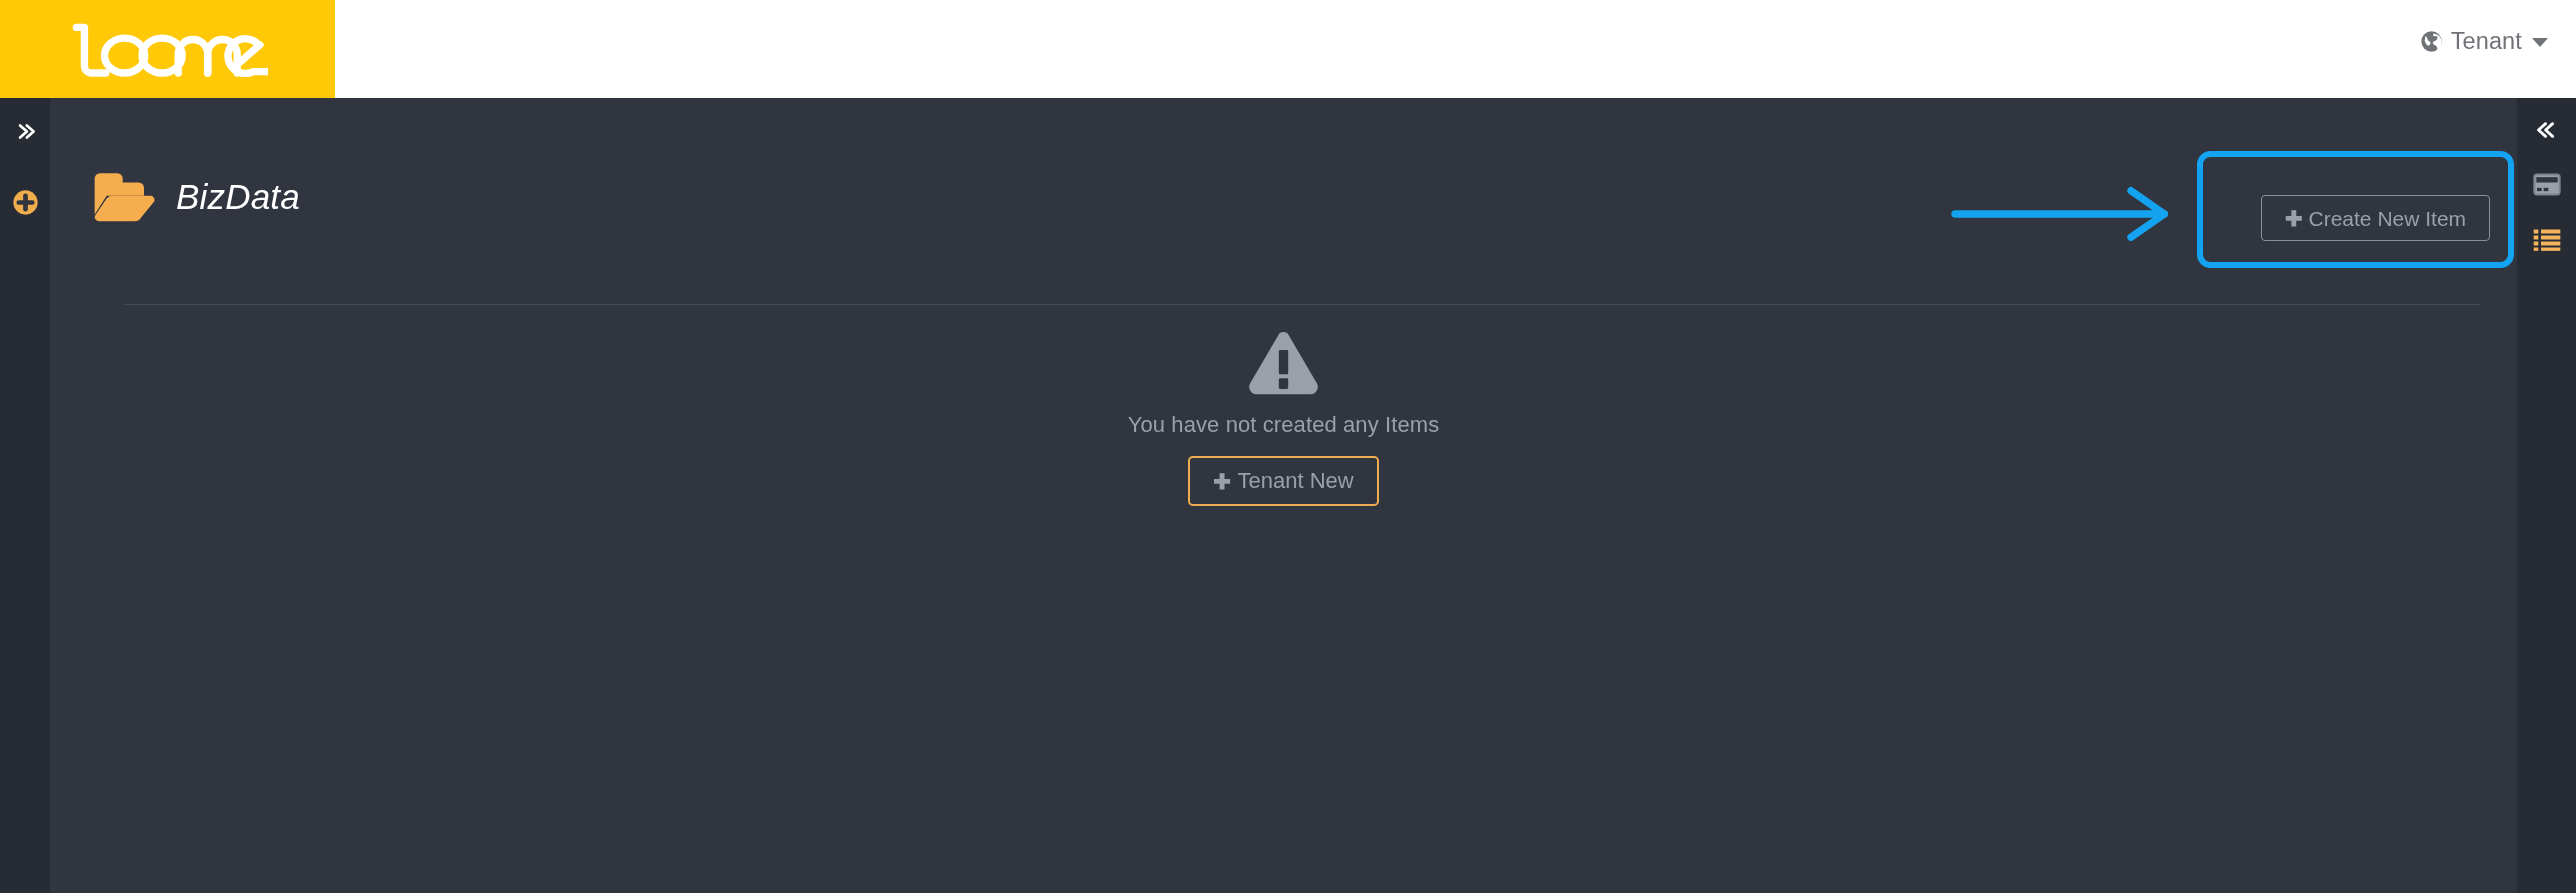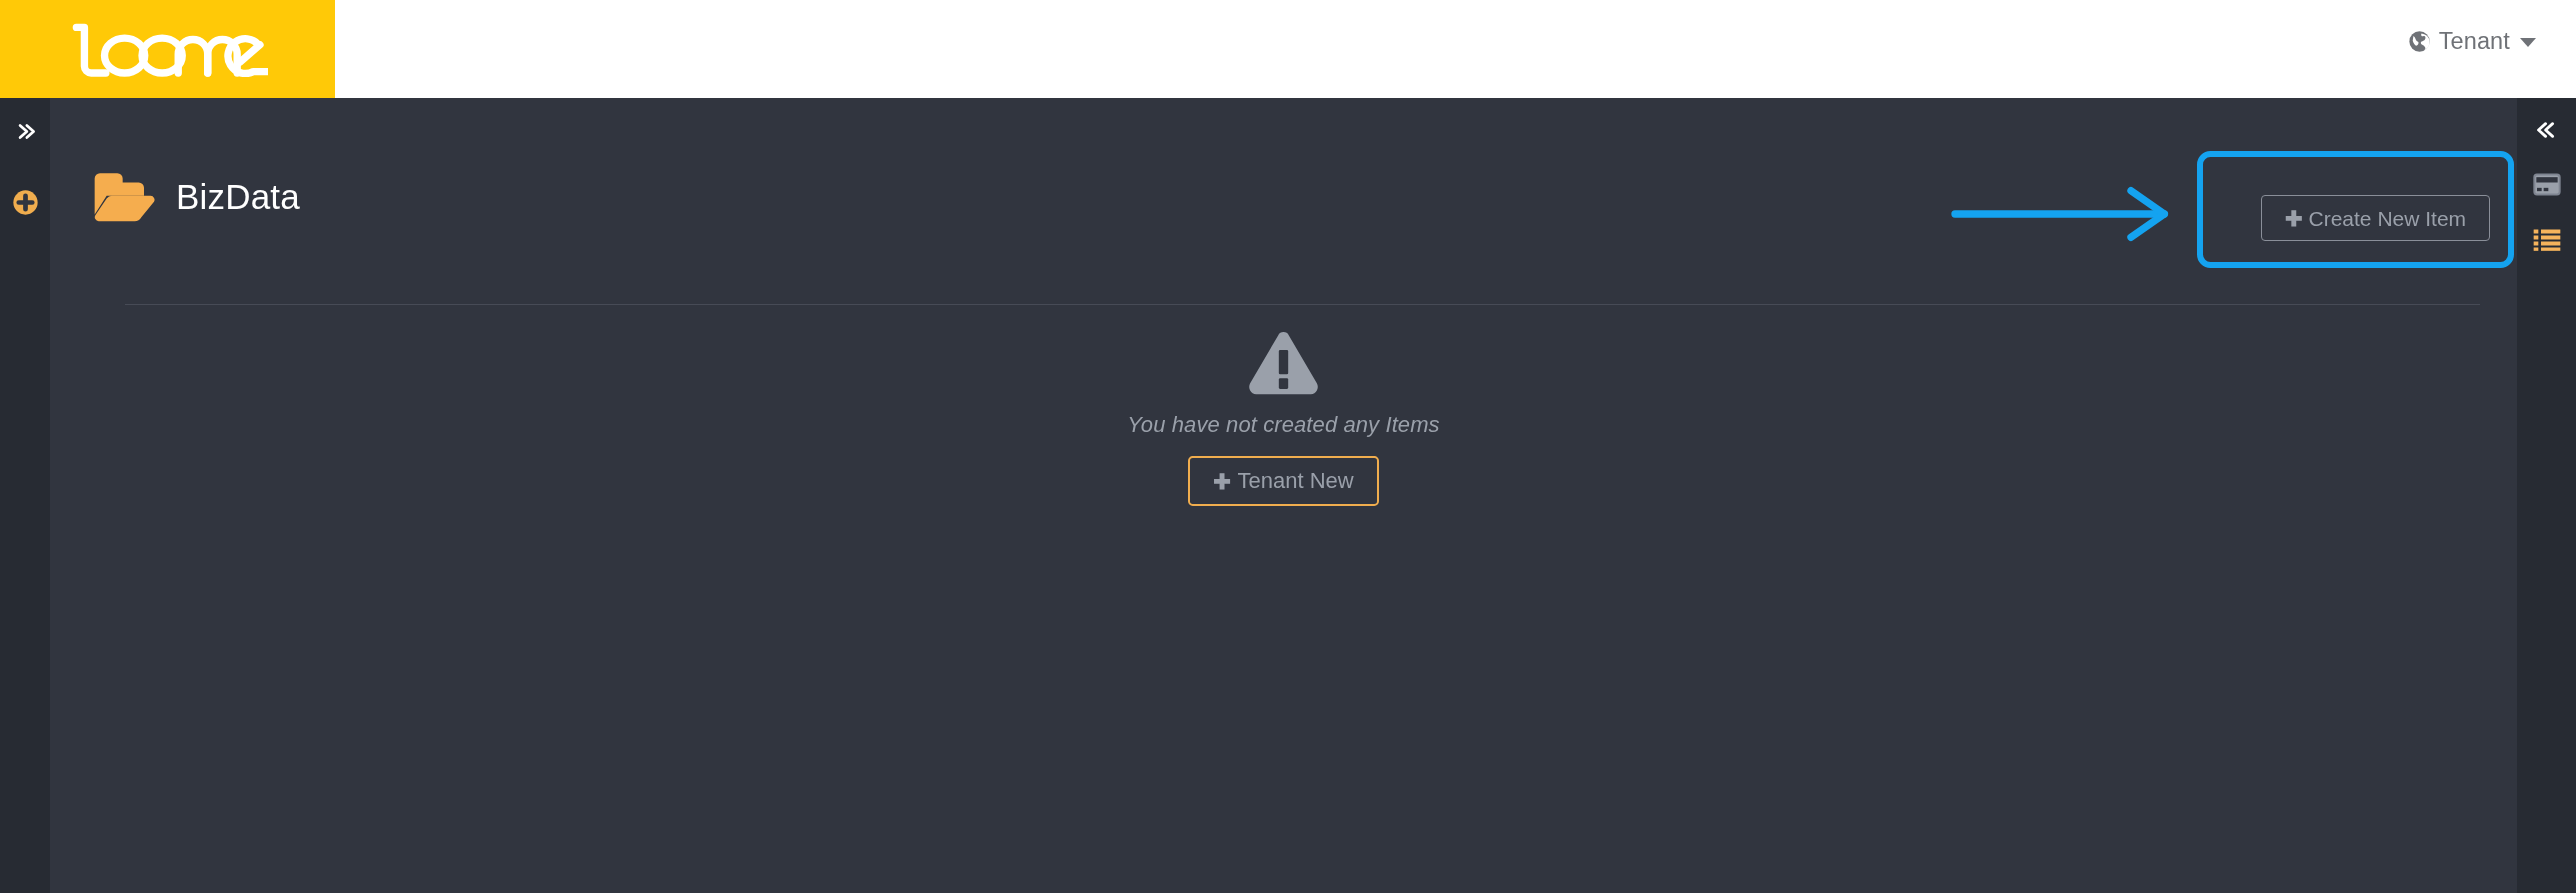--- a/index.html
+++ b/index.html
@@ -30,21 +30,21 @@
     height: 98px;
     background: #ffc907;
     display: flex;
     align-items: center;
     justify-content: center;
   }
   .logo-svg { display: block; }
 
   .tenant-menu {
     position: absolute;
-    right: 40px;
+    right: 28px;
     top: 29.5px;
     display: flex;
     align-items: center;
     gap: 7.4px;
     cursor: pointer;
     user-select: none;
   }
   .globe-icon { display: block; }
   .tenant-label {
     font-size: 23.5px;
@@ -108,20 +108,21 @@
     width: 2417px;
     height: 153px;
   }
   .folder-title {
     position: absolute;
     left: 17px;
     top: 48px;
     display: flex;
     align-items: center;
     gap: 20px;
+    font-style: italic;
   }
   .folder-icon { display: block; }
   .page-title {
     font-size: 35px;
     color: #ffffff;
     font-weight: 400;
     letter-spacing: 0.2px;
     line-height: 1;
   }
 
@@ -190,21 +191,20 @@
     flex-direction: column;
     align-items: center;
   }
   .warn-icon { display: block; }
   .empty-msg {
     margin-top: 17.4px;
     font-size: 22px;
     color: #9aa0aa;
     line-height: 1;
     letter-spacing: 0.1px;
-    font-style: italic;
   }
   .create-new-btn {
     margin-top: 20px;
     width: 191px;
     height: 50px;
     box-sizing: border-box;
     background: #31353f;
     border: 2px solid #f0ad4e;
     border-radius: 4.7px;
     display: flex;

